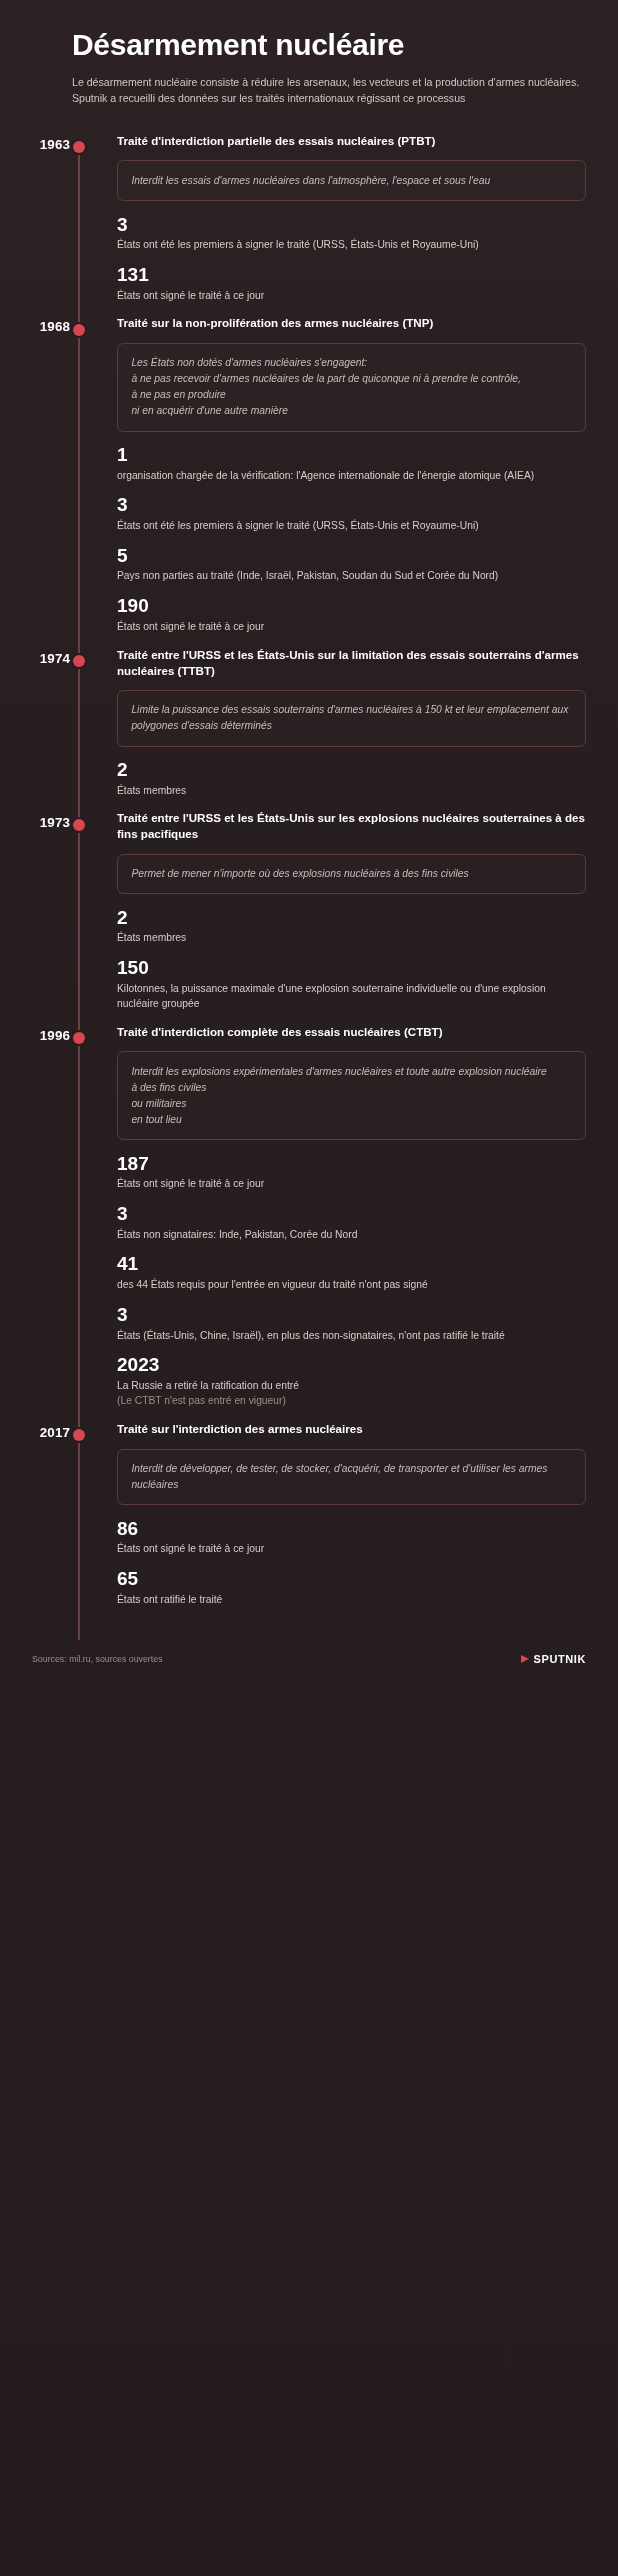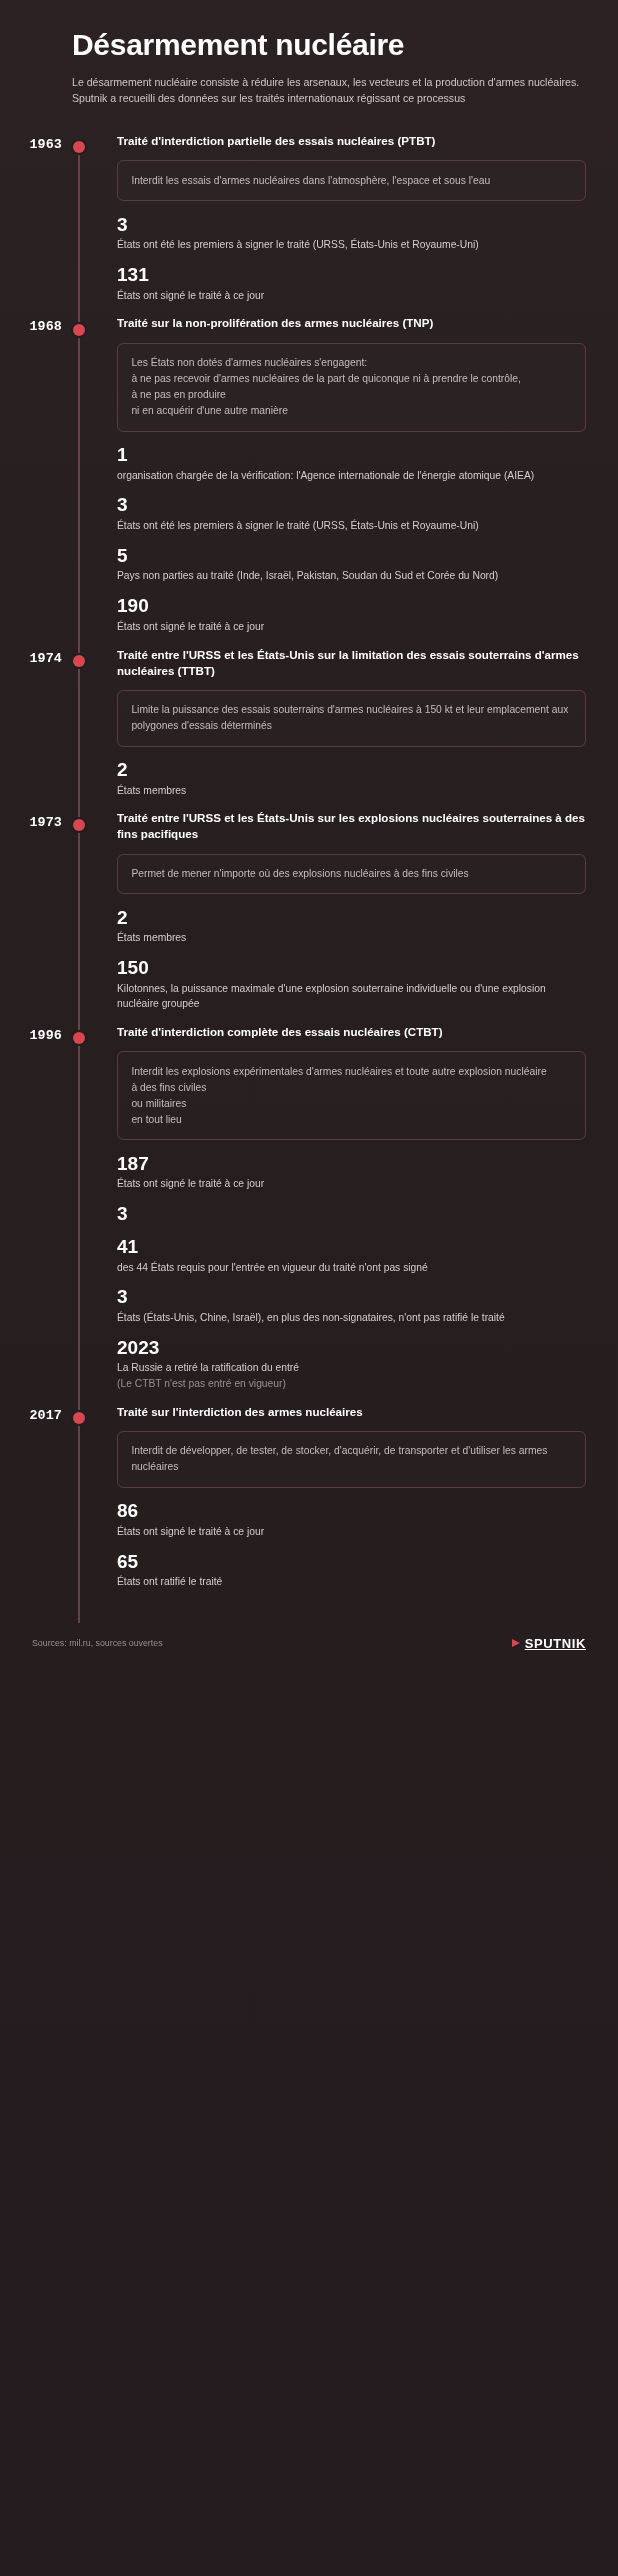--- a/index.html
+++ b/index.html
@@ -60,29 +60,28 @@
   }
 
   .entry {
     position: relative;
     padding-left: 117px;
     padding-right: 32px;
     margin-bottom: 5.2px;
   }
   .year {
     position: absolute;
-    left: 0;
+    left: 8px;
     top: 4.1px;
     width: 62px;
     text-align: right;
     font-size: 13.4px;
     font-weight: bold;
     color: #ffffff;
     letter-spacing: 0.1px;
-    font-family: Liberation Mono, monospace;
   }
   .dot {
     position: absolute;
     left: 73px;
     top: 8.2px;
     width: 12px;
     height: 12px;
     border-radius: 50%;
     background: #d6474f;
     box-shadow: 0 0 0 2.1px #241c1e;
@@ -95,20 +94,21 @@
     margin: 0 0 11.3px 0;
     max-width: 505px;
   }
   .desc-box {
     border: 0.8px solid #5d3a3f;
     border-radius: 6.2px;
     padding: 11.3px 13.4px;
     margin-bottom: 13.4px;
     max-width: 479px;
     background: rgba(255,255,255,0.012);
+    font-style: italic;
   }
   .desc-box p {
     margin: 0;
     font-size: 10.3px;
     line-height: 1.56;
     color: #c6bdbb;
   }
   .facts { margin: 0; padding: 0; }
   .fact { margin-bottom: 12.4px; }
   .fact-number {
@@ -149,25 +149,24 @@
     align-items: center;
     gap: 4.6px;
   }
   .logo-mark {
     width: 0; height: 0;
     border-left: 8.8px solid #d6474f;
     border-top: 4.6px solid transparent;
     border-bottom: 4.6px solid transparent;
   }
   .logo-text {
-    font-size: 13px;
+    font-size: 11px;
     font-weight: bold;
     letter-spacing: 0.6px;
     color: #ffffff;
-    text-decoration: underline;
   }
 </style>
 </head>
 <body>
 
 <div class="page">
 
   <div class="header">
     <h1 class="title">Désarmement nucléaire</h1>
     <p class="subtitle">Le désarmement nucléaire consiste à réduire les arsenaux, les vecteurs et la production d'armes nucléaires. Sputnik a recueilli des données sur les traités internationaux régissant ce processus</p>
@@ -265,20 +264,21 @@
 ou militaires
 en tout lieu</p>
           </div>
           <div class="facts">
             <div class="fact">
               <div class="fact-number">187</div>
               <div class="fact-text">États ont signé le traité à ce jour</div>
             </div>
             <div class="fact">
               <div class="fact-number">3</div>
+              <div class="fact-text">États non signataires: Inde, Pakistan, Corée du Nord</div>
             </div>
             <div class="fact">
               <div class="fact-number">41</div>
               <div class="fact-text">des 44 États requis pour l'entrée en vigueur du traité n'ont pas signé</div>
             </div>
             <div class="fact">
               <div class="fact-number">3</div>
               <div class="fact-text">États (États-Unis, Chine, Israël), en plus des non-signataires, n'ont pas ratifié le traité</div>
             </div>
             <div class="fact">

